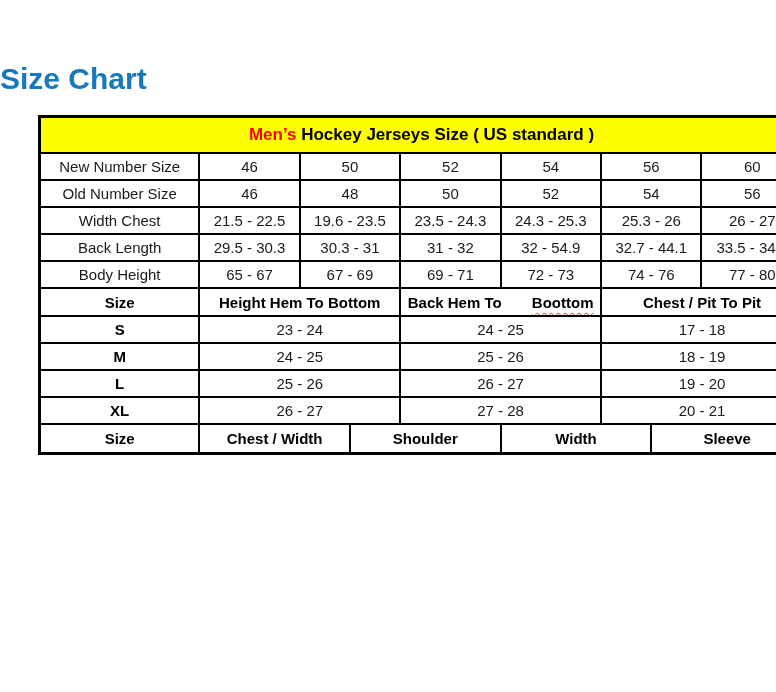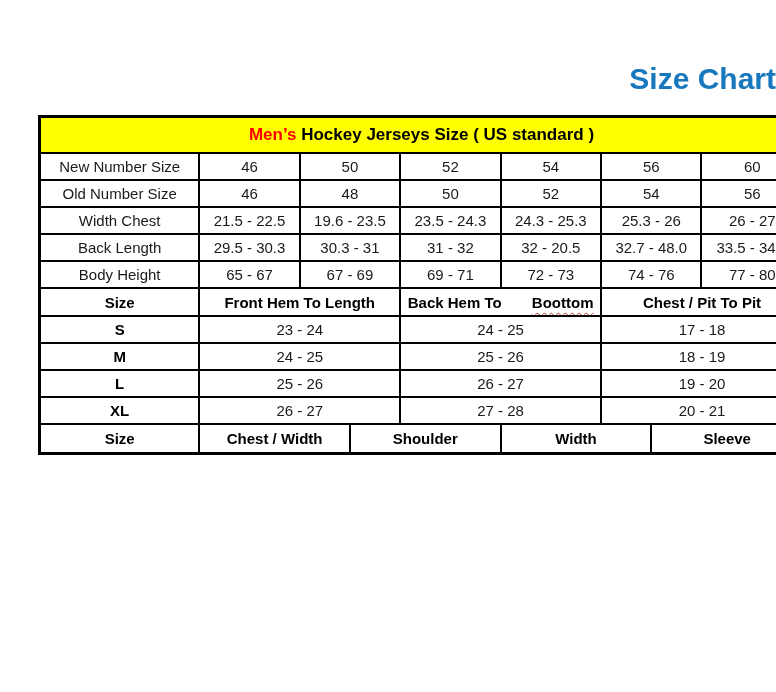--- a/index.html
+++ b/index.html
@@ -7,21 +7,21 @@
   body { font-family: "Liberation Sans", sans-serif; }
   .page {
     width: 776px;
     height: 692px;
     overflow: hidden;
     background: #ffffff;
   }
   .title {
     margin: 0;
     padding-top: 62px;
-    text-align: right;
+    text-align: left;
     font-size: 30px;
     line-height: 1.1;
     font-weight: 700;
     color: var(--title-blue, #1878BE);
     letter-spacing: 0px;
   }
   .size-chart {
     width: 767px;
     margin: 20px 0 0 38px;
     border: 3px solid var(--grid-black, #000);
@@ -111,22 +111,22 @@
             <td data-name="size-value-cell">23.5 - 24.3</td>
             <td data-name="size-value-cell">24.3 - 25.3</td>
             <td data-name="size-value-cell">25.3 - 26</td>
             <td data-name="size-value-cell">26 - 27</td>
           </tr>
           <tr data-name="table-row">
             <td data-name="row-label">Back Length</td>
             <td data-name="size-value-cell">29.5 - 30.3</td>
             <td data-name="size-value-cell">30.3 - 31</td>
             <td data-name="size-value-cell">31 - 32</td>
-            <td data-name="size-value-cell">32 - 20.5</td>
-            <td data-name="size-value-cell">32.7 - 48.0</td>
+            <td data-name="size-value-cell">32 - 54.9</td>
+            <td data-name="size-value-cell">32.7 - 44.1</td>
             <td data-name="size-value-cell">33.5 - 34.6</td>
           </tr>
           <tr data-name="table-row">
             <td data-name="row-label">Body Height</td>
             <td data-name="size-value-cell">65 - 67</td>
             <td data-name="size-value-cell">67 - 69</td>
             <td data-name="size-value-cell">69 - 71</td>
             <td data-name="size-value-cell">72 - 73</td>
             <td data-name="size-value-cell">74 - 76</td>
             <td data-name="size-value-cell">77 - 80</td>
@@ -136,21 +136,21 @@
       <table class="section" data-name="section-womens">
         <colgroup>
           <col style="width: 20.8%;">
           <col style="width: 26.4%;">
           <col style="width: 26.4%;">
           <col style="width: 26.4%;">
         </colgroup>
         <tbody>
           <tr data-name="column-header-row">
             <th data-name="column-header">Size</th>
-            <th data-name="column-header">Front Hem To Length</th>
+            <th data-name="column-header">Height Hem To Bottom</th>
             <th data-name="column-header">Back Hem To <span class="misspelled" data-name="misspelled-word">Boottom</span></th>
             <th data-name="column-header">Chest / Pit To Pit</th>
           </tr>
           <tr data-name="table-row">
             <td data-name="row-label">S</td>
             <td data-name="size-value-cell">23 - 24</td>
             <td data-name="size-value-cell">24 - 25</td>
             <td data-name="size-value-cell">17 - 18</td>
           </tr>
           <tr data-name="table-row">

